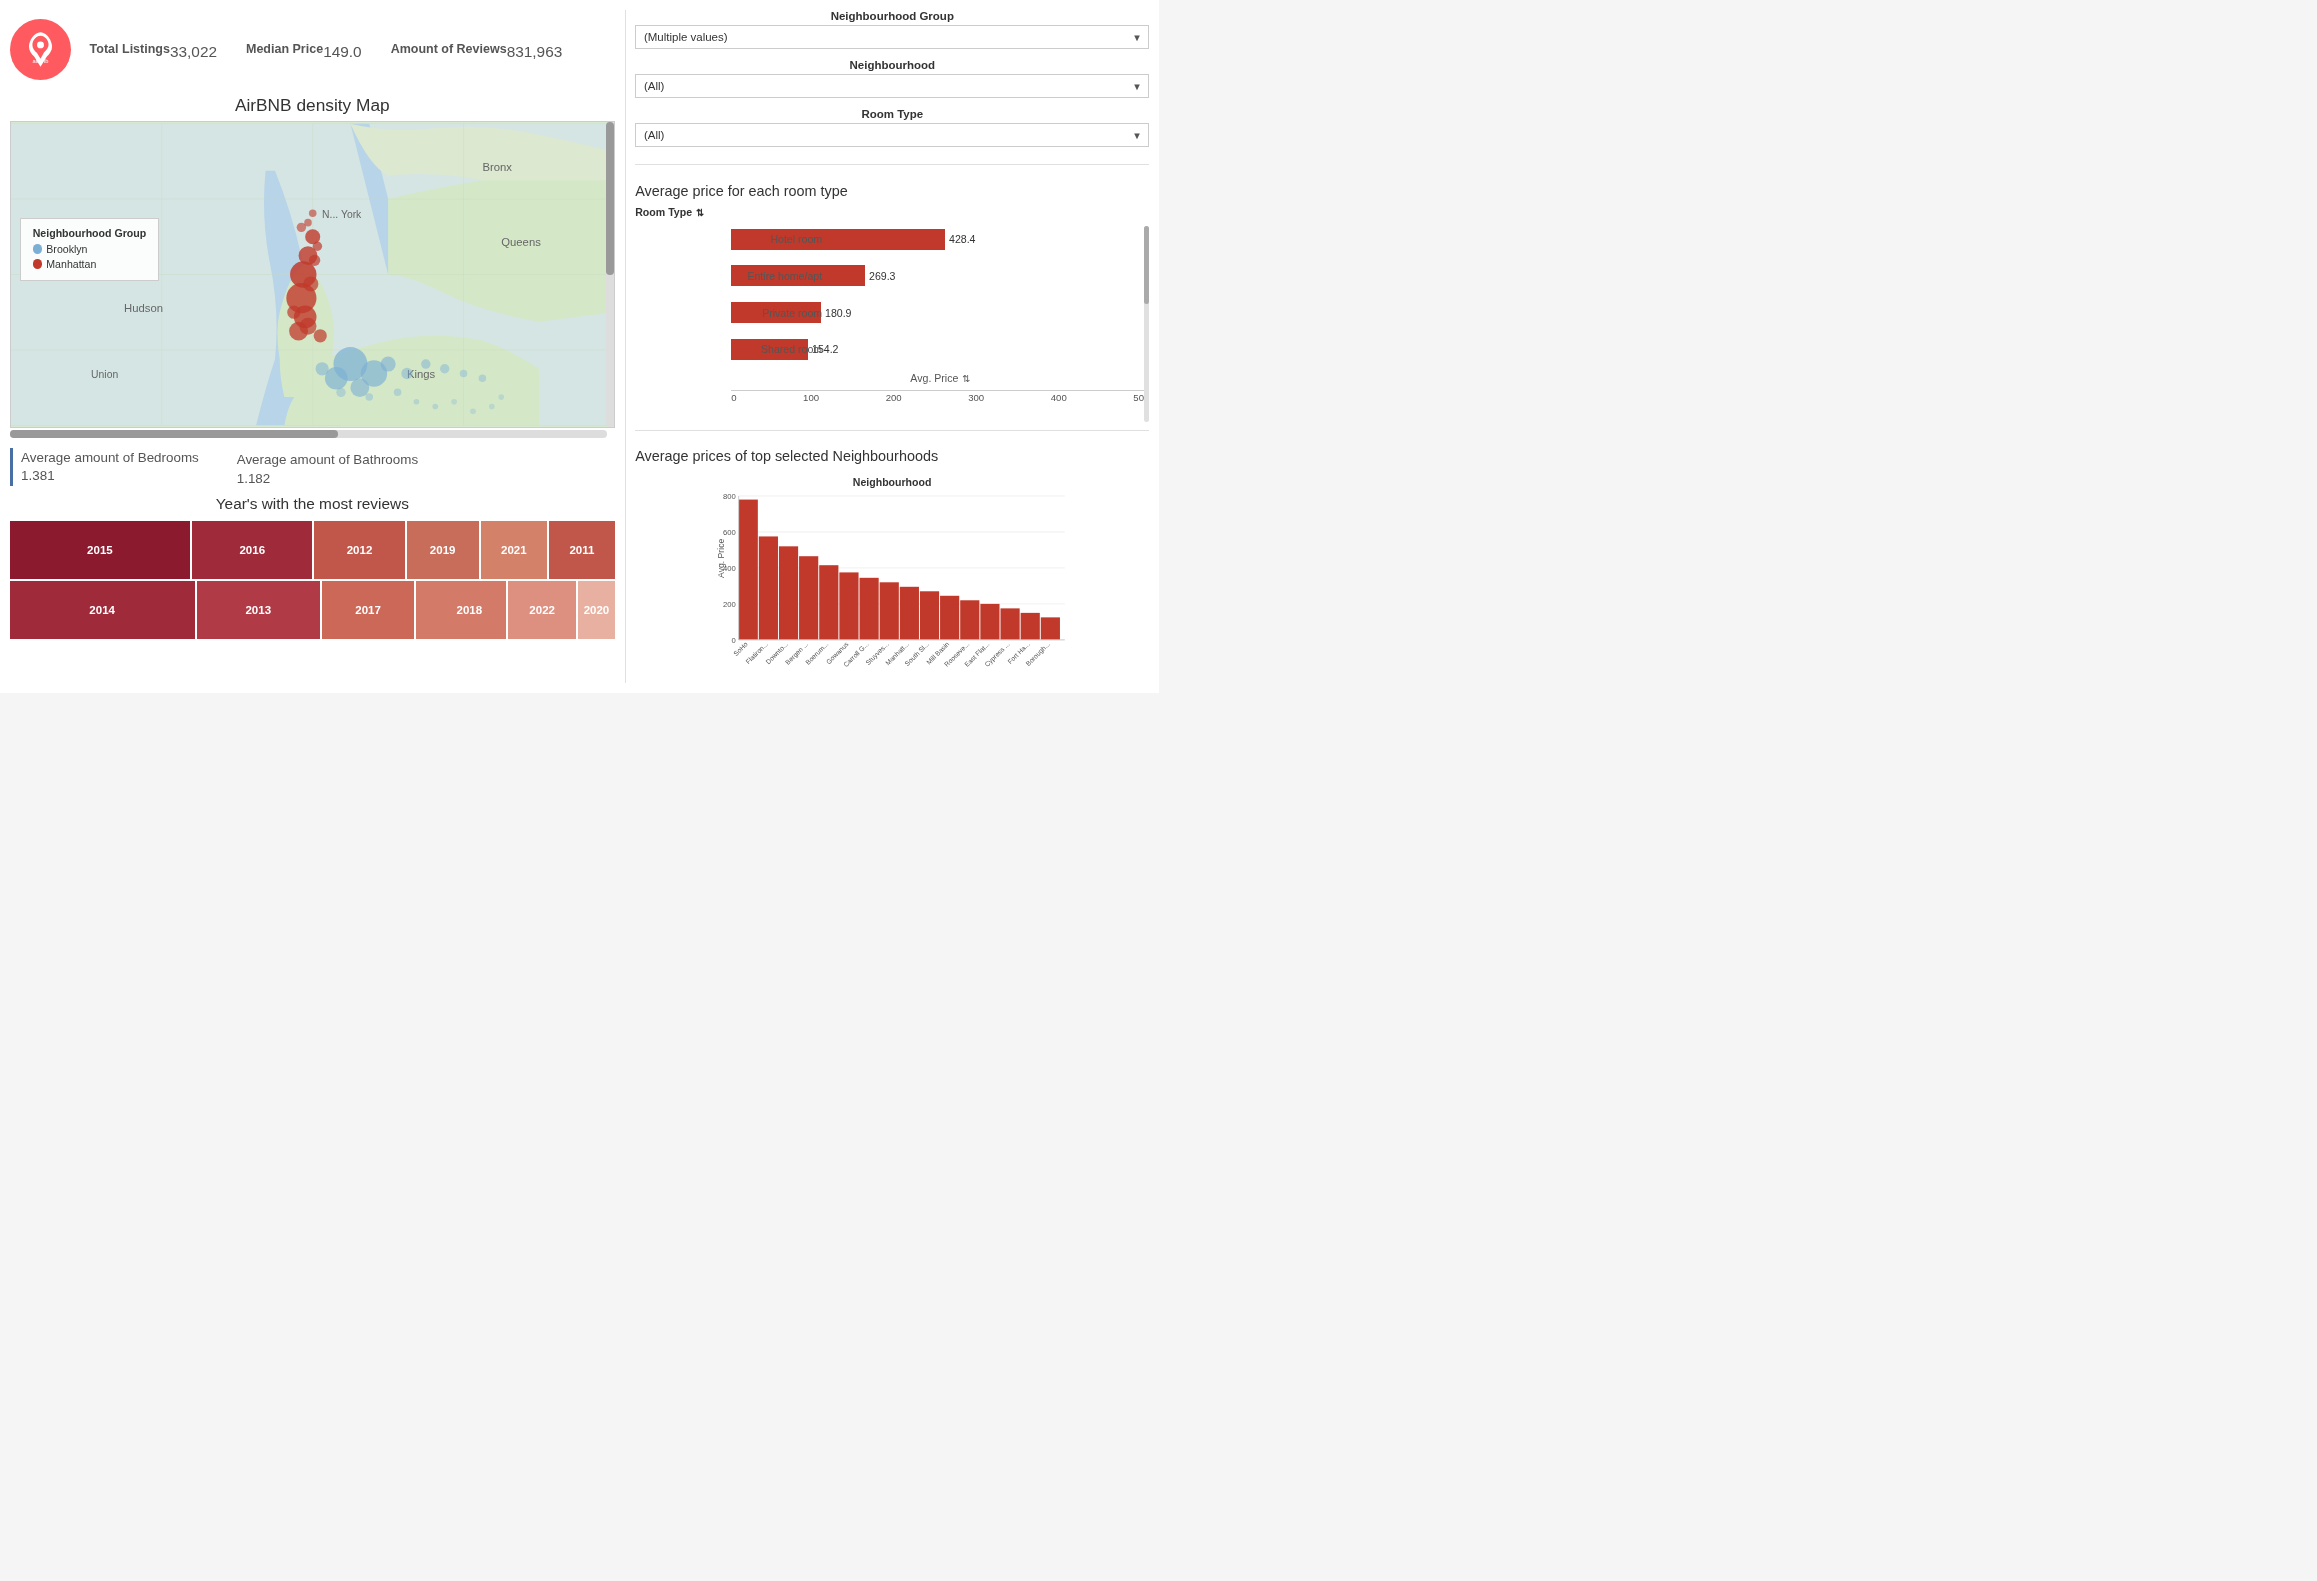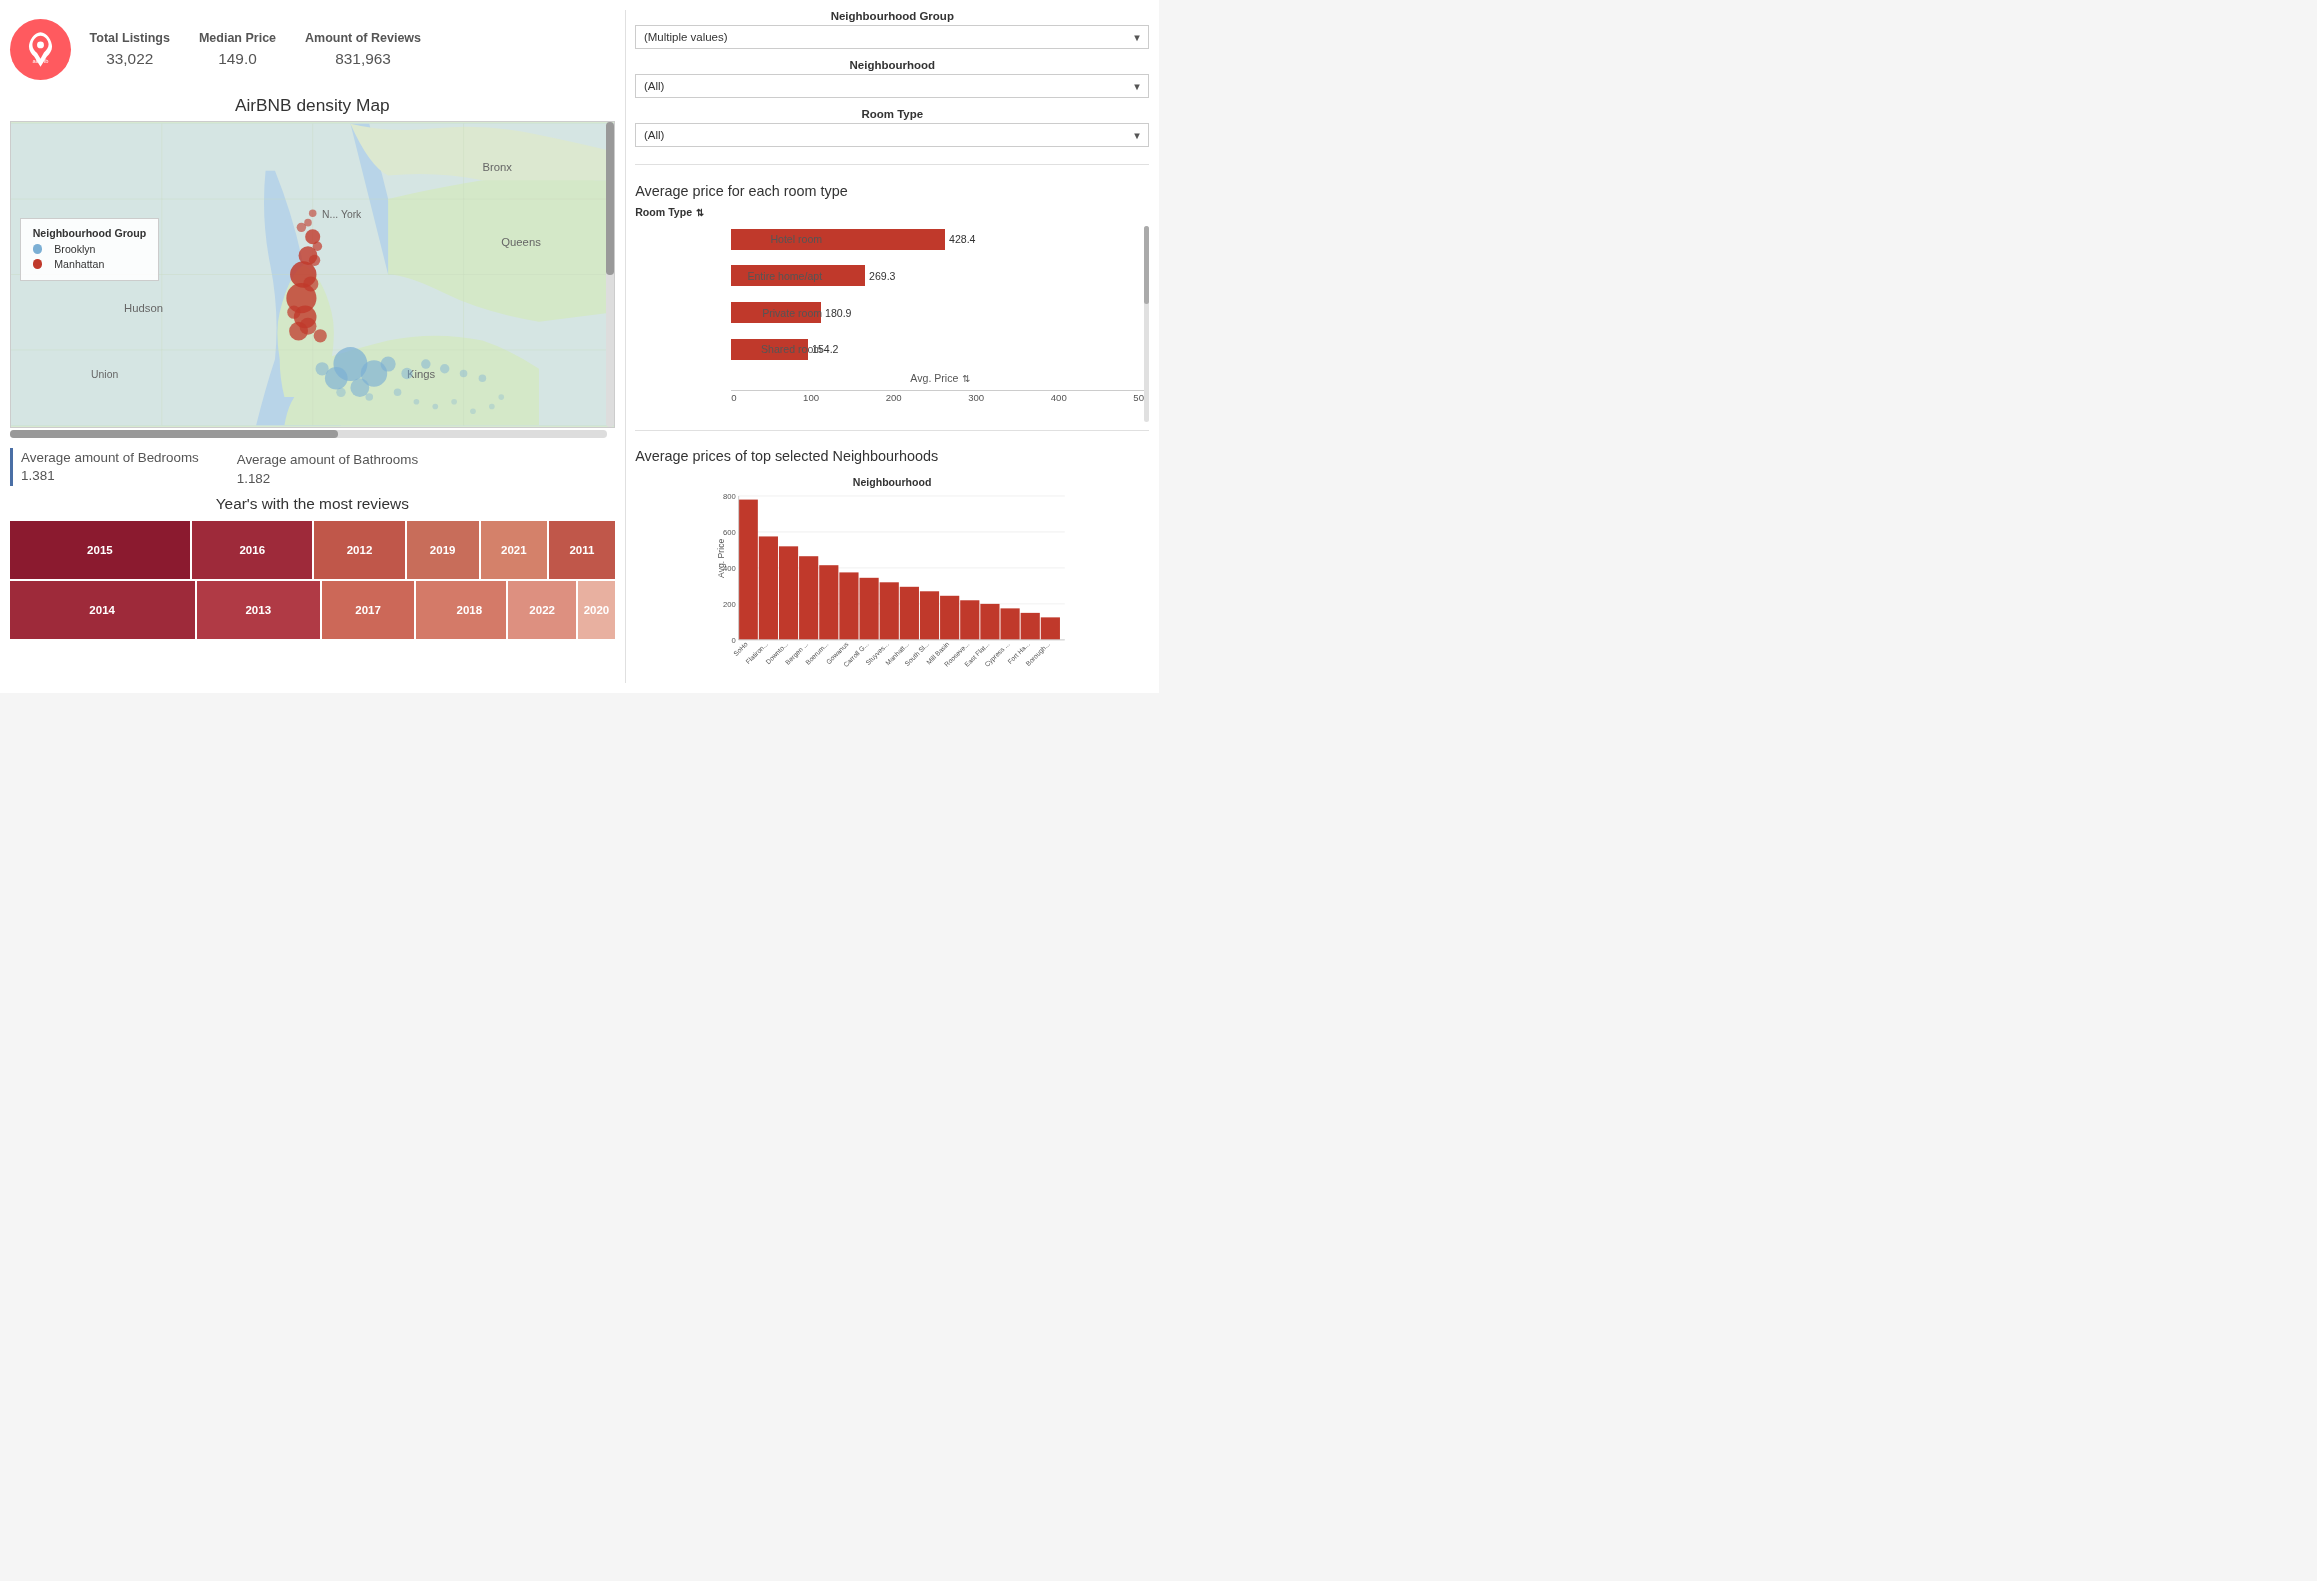--- a/index.html
+++ b/index.html
@@ -55,21 +55,21 @@
       width: 37px;
       height: 37px;
     }
     .stats-group {
       display: flex;
       gap: 29px;
       align-items: flex-start;
     }
     .stat-item {
       display: flex;
-      flex-direction: column;
+      flex-direction: row;
       align-items: center;
     }
     .stat-label {
       font-size: 12.5px;
       color: #555;
       font-weight: 600;
       text-align: center;
       line-height: 1.2;
     }
     .stat-value {
@@ -110,21 +110,21 @@
       font-size: 10.6px;
     }
     .legend-title {
       font-weight: 600;
       margin-bottom: 3.8px;
       font-size: 10.6px;
     }
     .legend-item {
       display: flex;
       align-items: center;
-      gap: 12px;
+      gap: 4px;
       margin-bottom: 2.9px;
       text-align: center;
     }
     .legend-dot {
       width: 9.6px;
       height: 9.6px;
       border-radius: 50%;
     }
 
     

